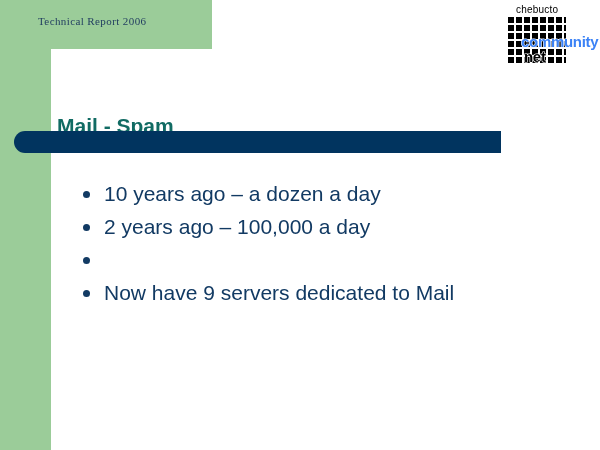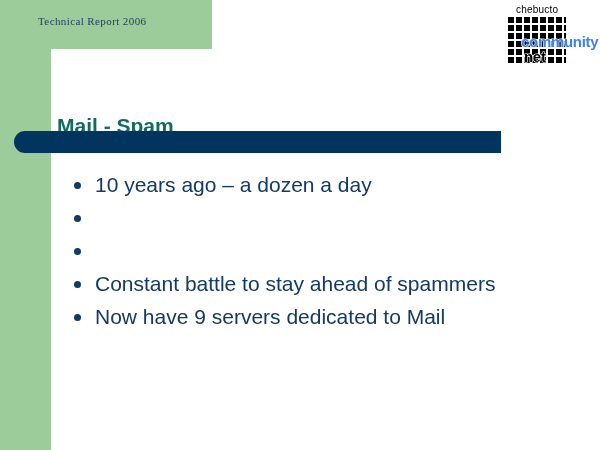--- a/index.html
+++ b/index.html
@@ -152,21 +152,21 @@
     border-top-left-radius: 11px;
     border-bottom-left-radius: 11px;
   }
 
   
   .bullet-list {
     position: absolute;
     left: 60px;
     top: 160px;
     width: 520px;
-    margin: 8px;
+    margin: 17px;
     padding: 0;
     list-style: none;
   }
   .bullet-item {
     position: relative;
     height: 33px;
     line-height: 33px;
     padding-left: 27px;
     font-family: "Liberation Sans", sans-serif;
     font-size: 21px;
@@ -205,27 +205,24 @@
 
   <div class="navy-bar"></div>
 
   <ul class="bullet-list">
     <li class="bullet-item">
       <span class="bullet-dot"></span>
       <span>10 years ago – a dozen a day</span>
     </li>
     <li class="bullet-item">
       <span class="bullet-dot"></span>
-    </li>
-    <li class="bullet-item">
-      <span class="bullet-dot"></span>
-    </li>
-    <li class="bullet-item">
-      <span class="bullet-dot"></span>
-      <span>Constant battle to stay ahead of spammers</span>
+      <span>2 years ago – 100,000 a day</span>
+    </li>
+    <li class="bullet-item">
+      <span class="bullet-dot"></span>
     </li>
     <li class="bullet-item">
       <span class="bullet-dot"></span>
       <span>Now have 9 servers dedicated to Mail</span>
     </li>
   </ul>
 
 </div>
 
 </body></html>

